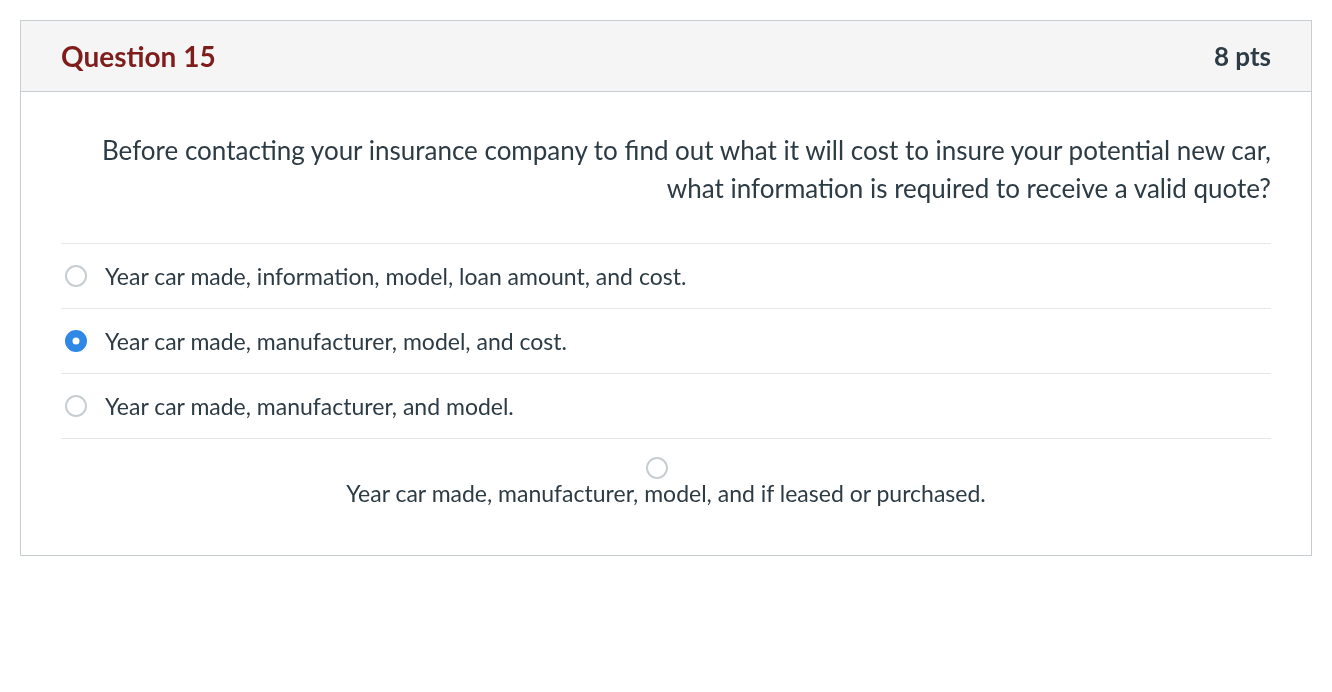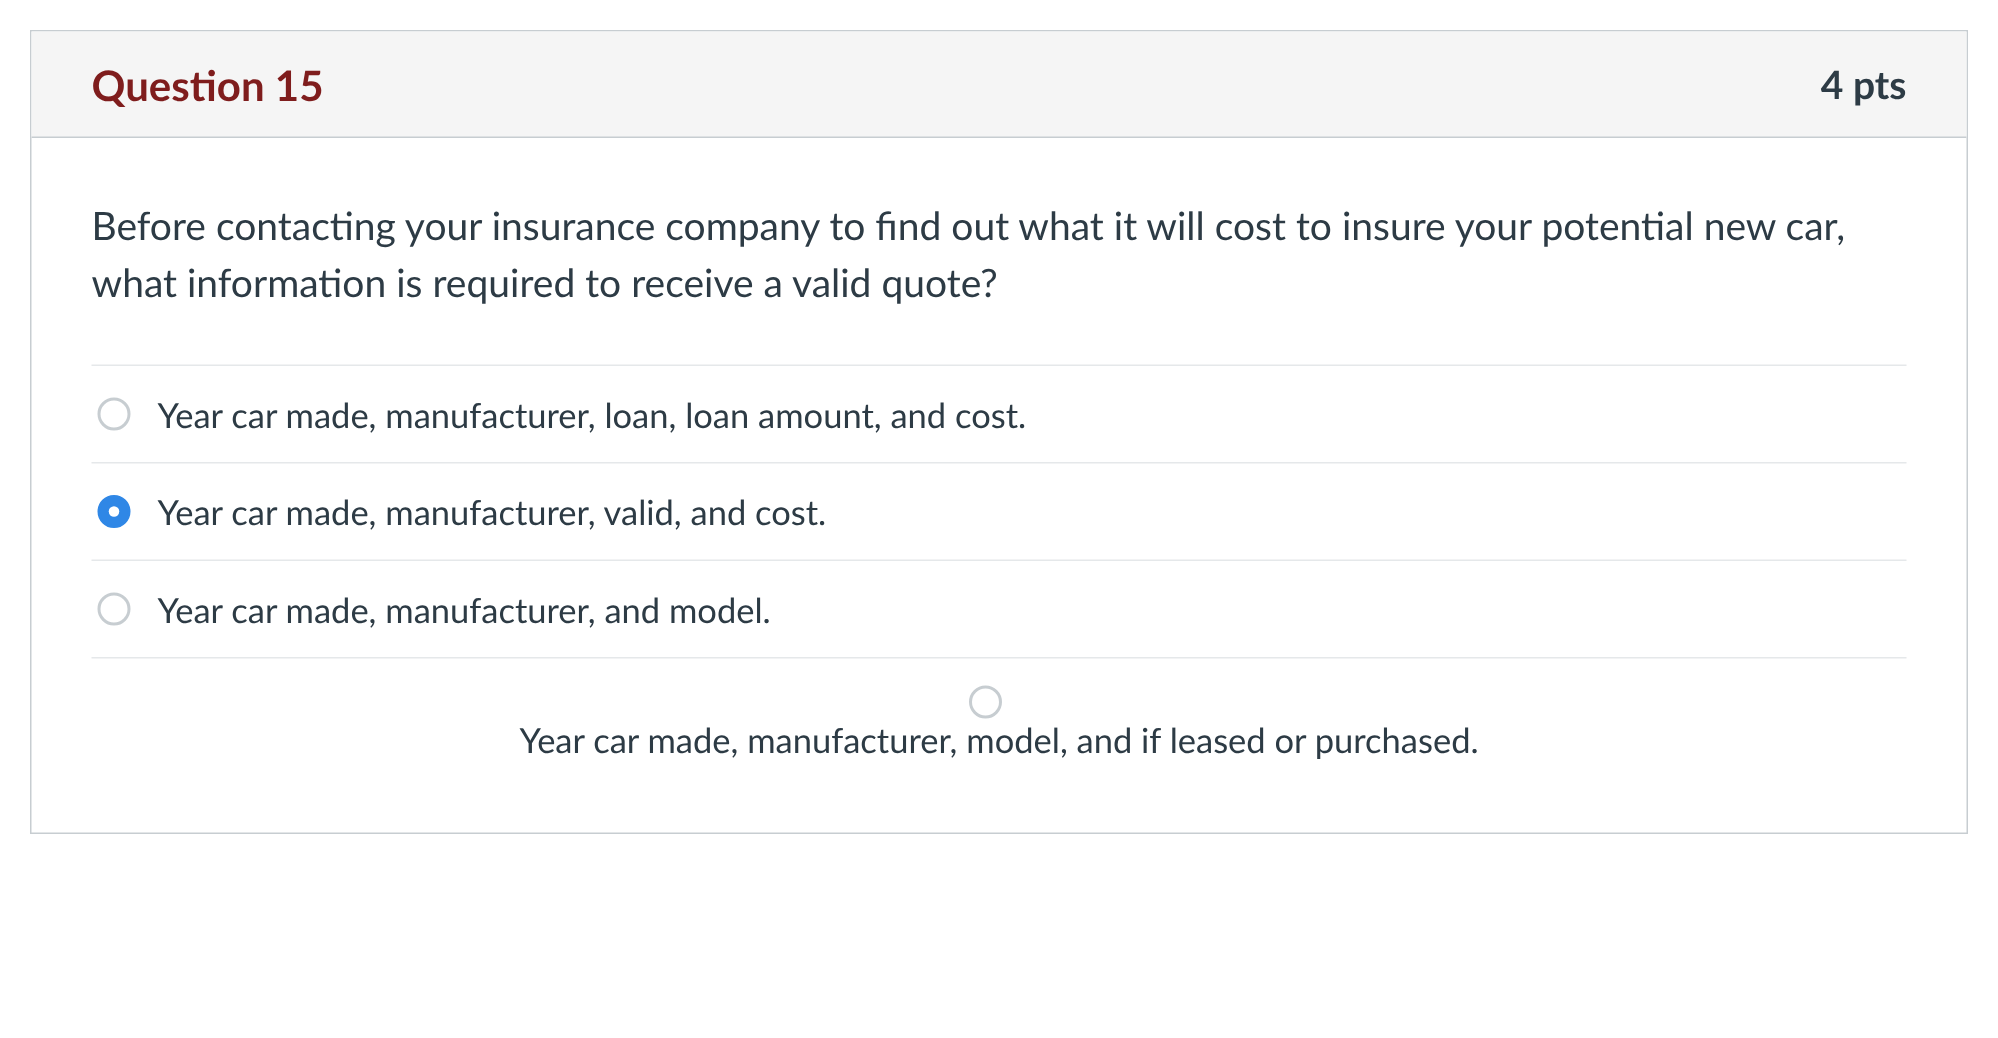--- a/index.html
+++ b/index.html
@@ -32,20 +32,21 @@
       font-weight: 700;
       color: #7f1d1d;
     }
     .question-points {
       font-size: 26px;
       font-weight: 700;
       color: #2d3b45;
     }
     .question-body {
       padding: 40px 40px 30px 40px;
+      text-align: right;
     }
     .question-prompt {
       font-size: 26px;
       line-height: 1.45;
       color: #2d3b45;
       margin-bottom: 36px;
     }
     .options-list {
       border-top: 1px solid #e5e8ea;
     }
@@ -89,34 +90,34 @@
       font-size: 23px;
       color: #2d3b45;
     }
   </style>
 </head>
 <body>
 
 <div class="question-card">
   <div class="question-header">
     <div class="question-title">Question 15</div>
-    <div class="question-points">4 pts</div>
+    <div class="question-points">8 pts</div>
   </div>
   <div class="question-body">
     <div class="question-prompt">Before contacting your insurance company to find out what it will cost to insure your potential new car, what information is required to receive a valid quote?</div>
     <div class="options-list">
 
       <label class="option-row">
         <span class="radio-outer"></span>
-        <span class="option-text">Year car made, manufacturer, loan, loan amount, and cost.</span>
+        <span class="option-text">Year car made, information, model, loan amount, and cost.</span>
       </label>
 
       <label class="option-row">
         <span class="radio-outer selected"></span>
-        <span class="option-text">Year car made, manufacturer, valid, and cost.</span>
+        <span class="option-text">Year car made, manufacturer, model, and cost.</span>
       </label>
 
       <label class="option-row">
         <span class="radio-outer"></span>
         <span class="option-text">Year car made, manufacturer, and model.</span>
       </label>
 
       <label class="option-row">
         <span class="radio-outer"></span>
         <span class="option-text">Year car made, manufacturer, model, and if leased or purchased.</span>

